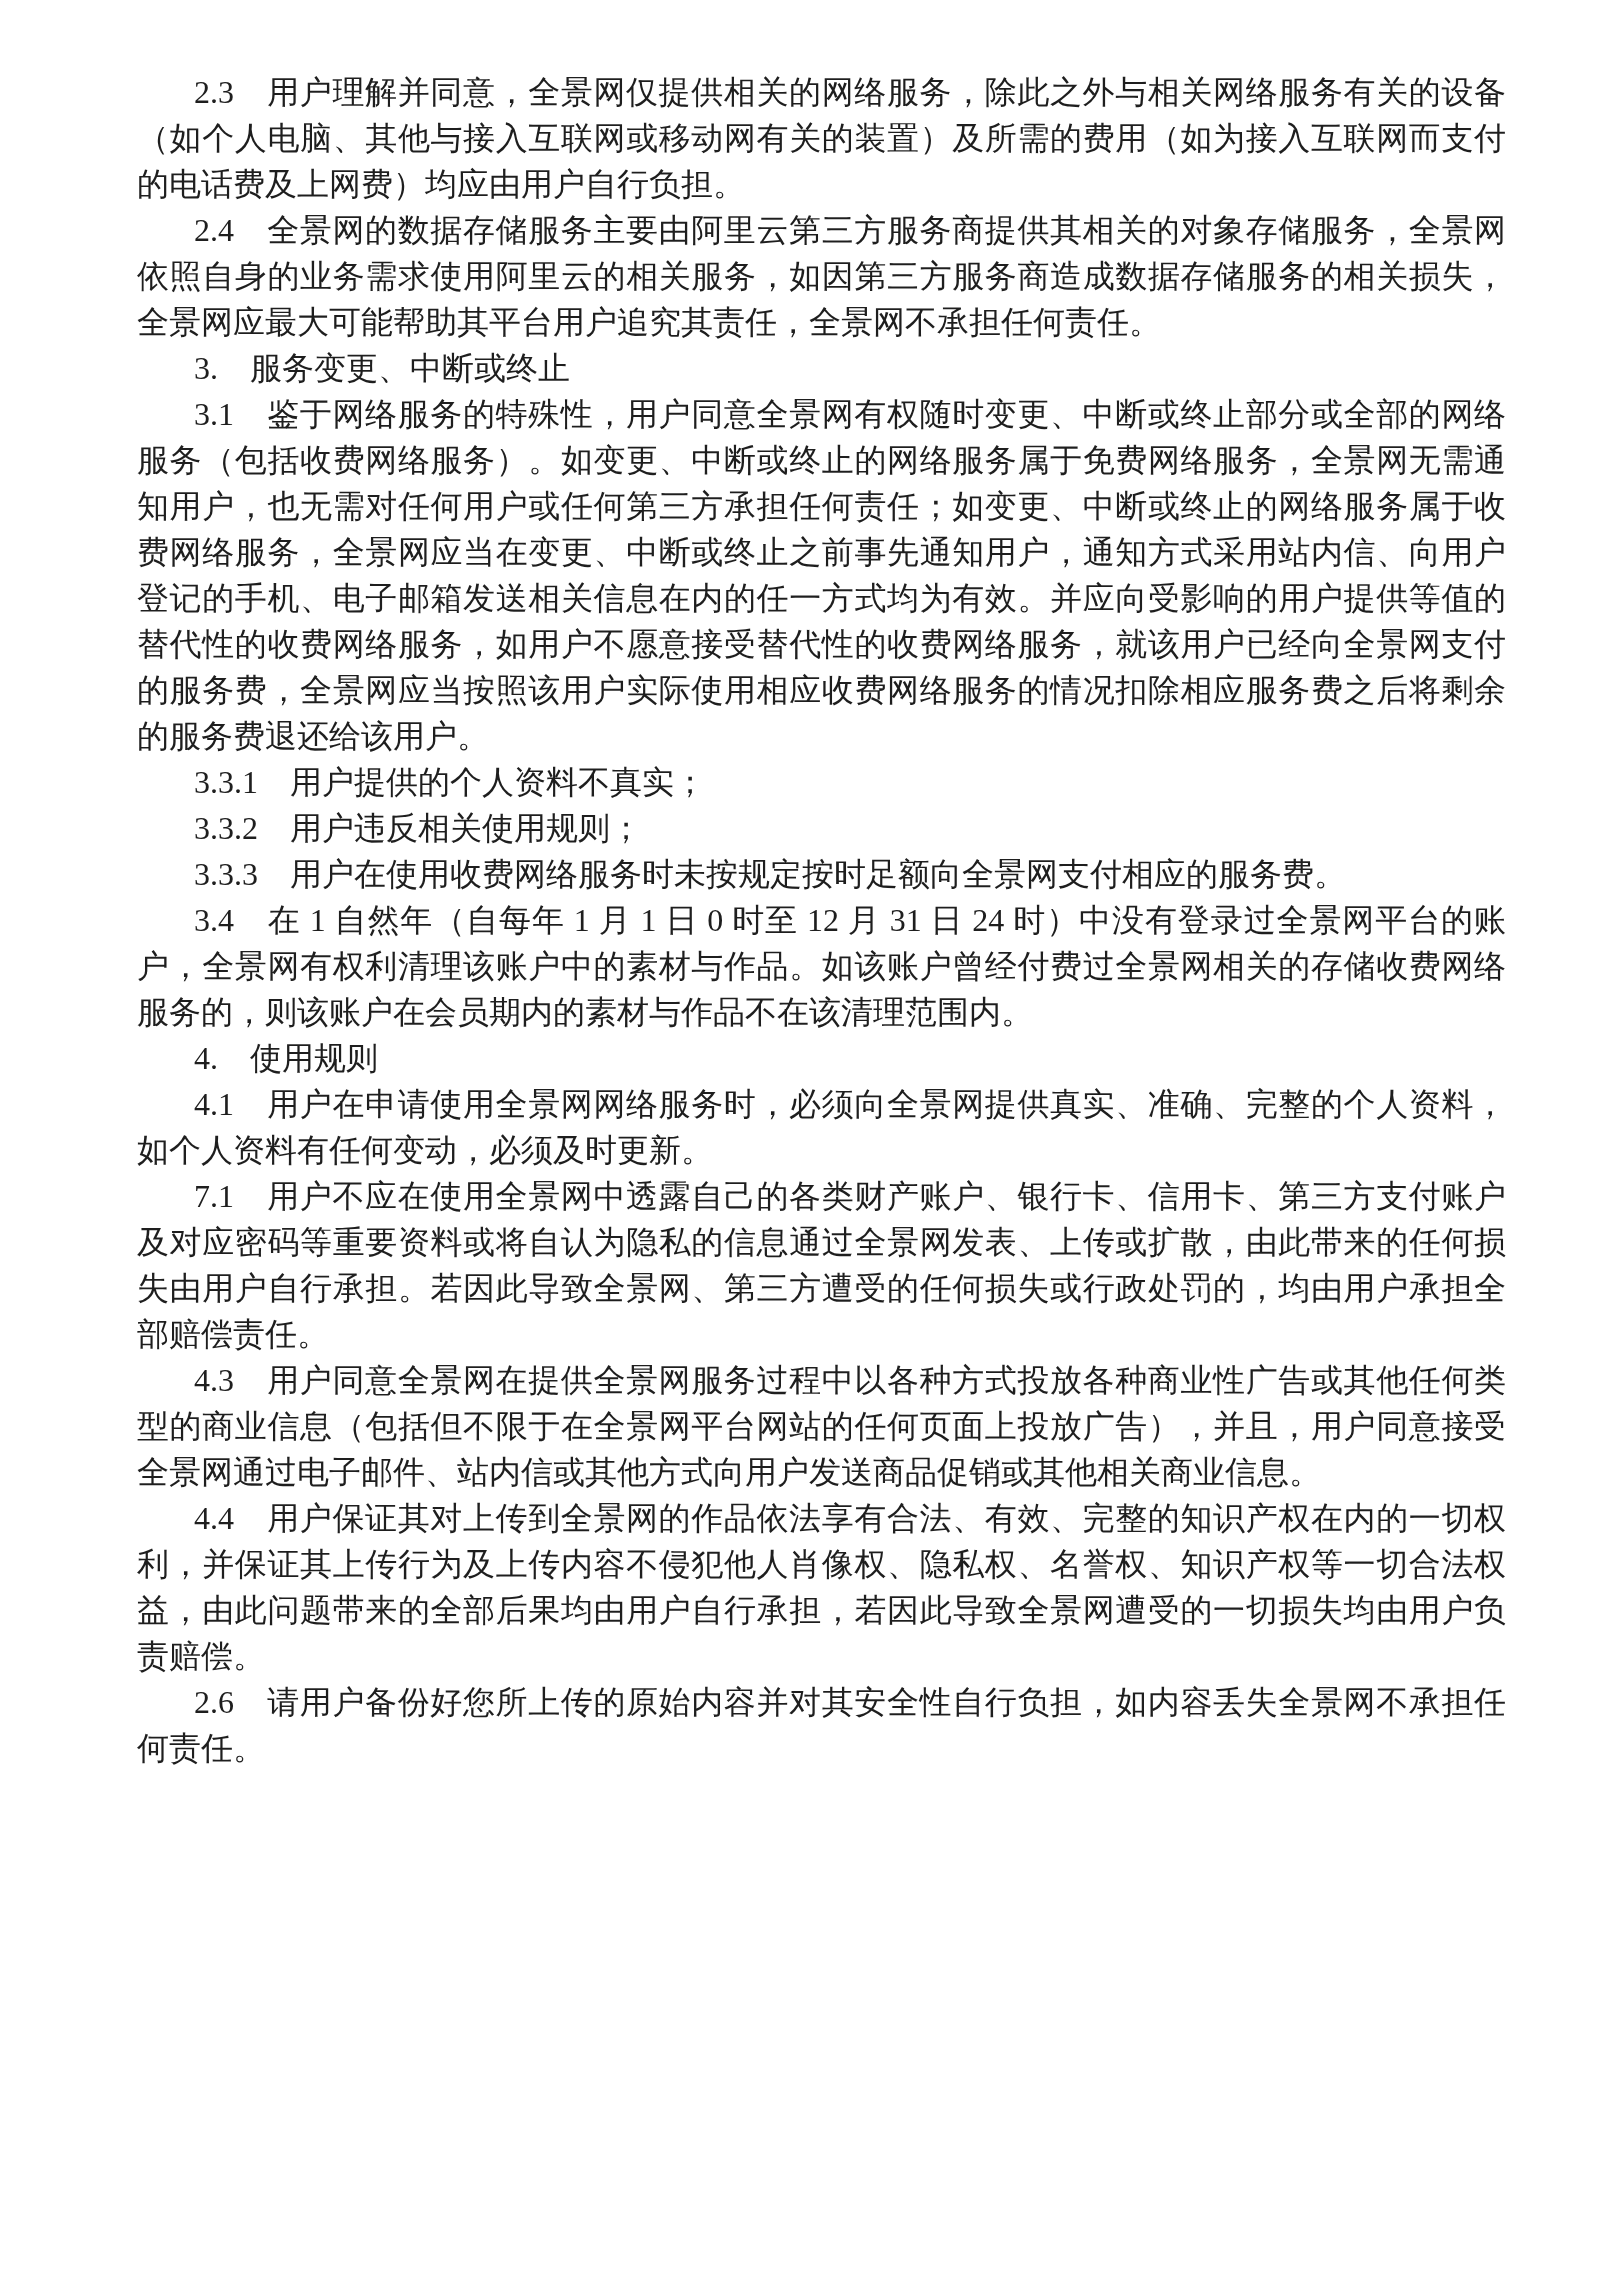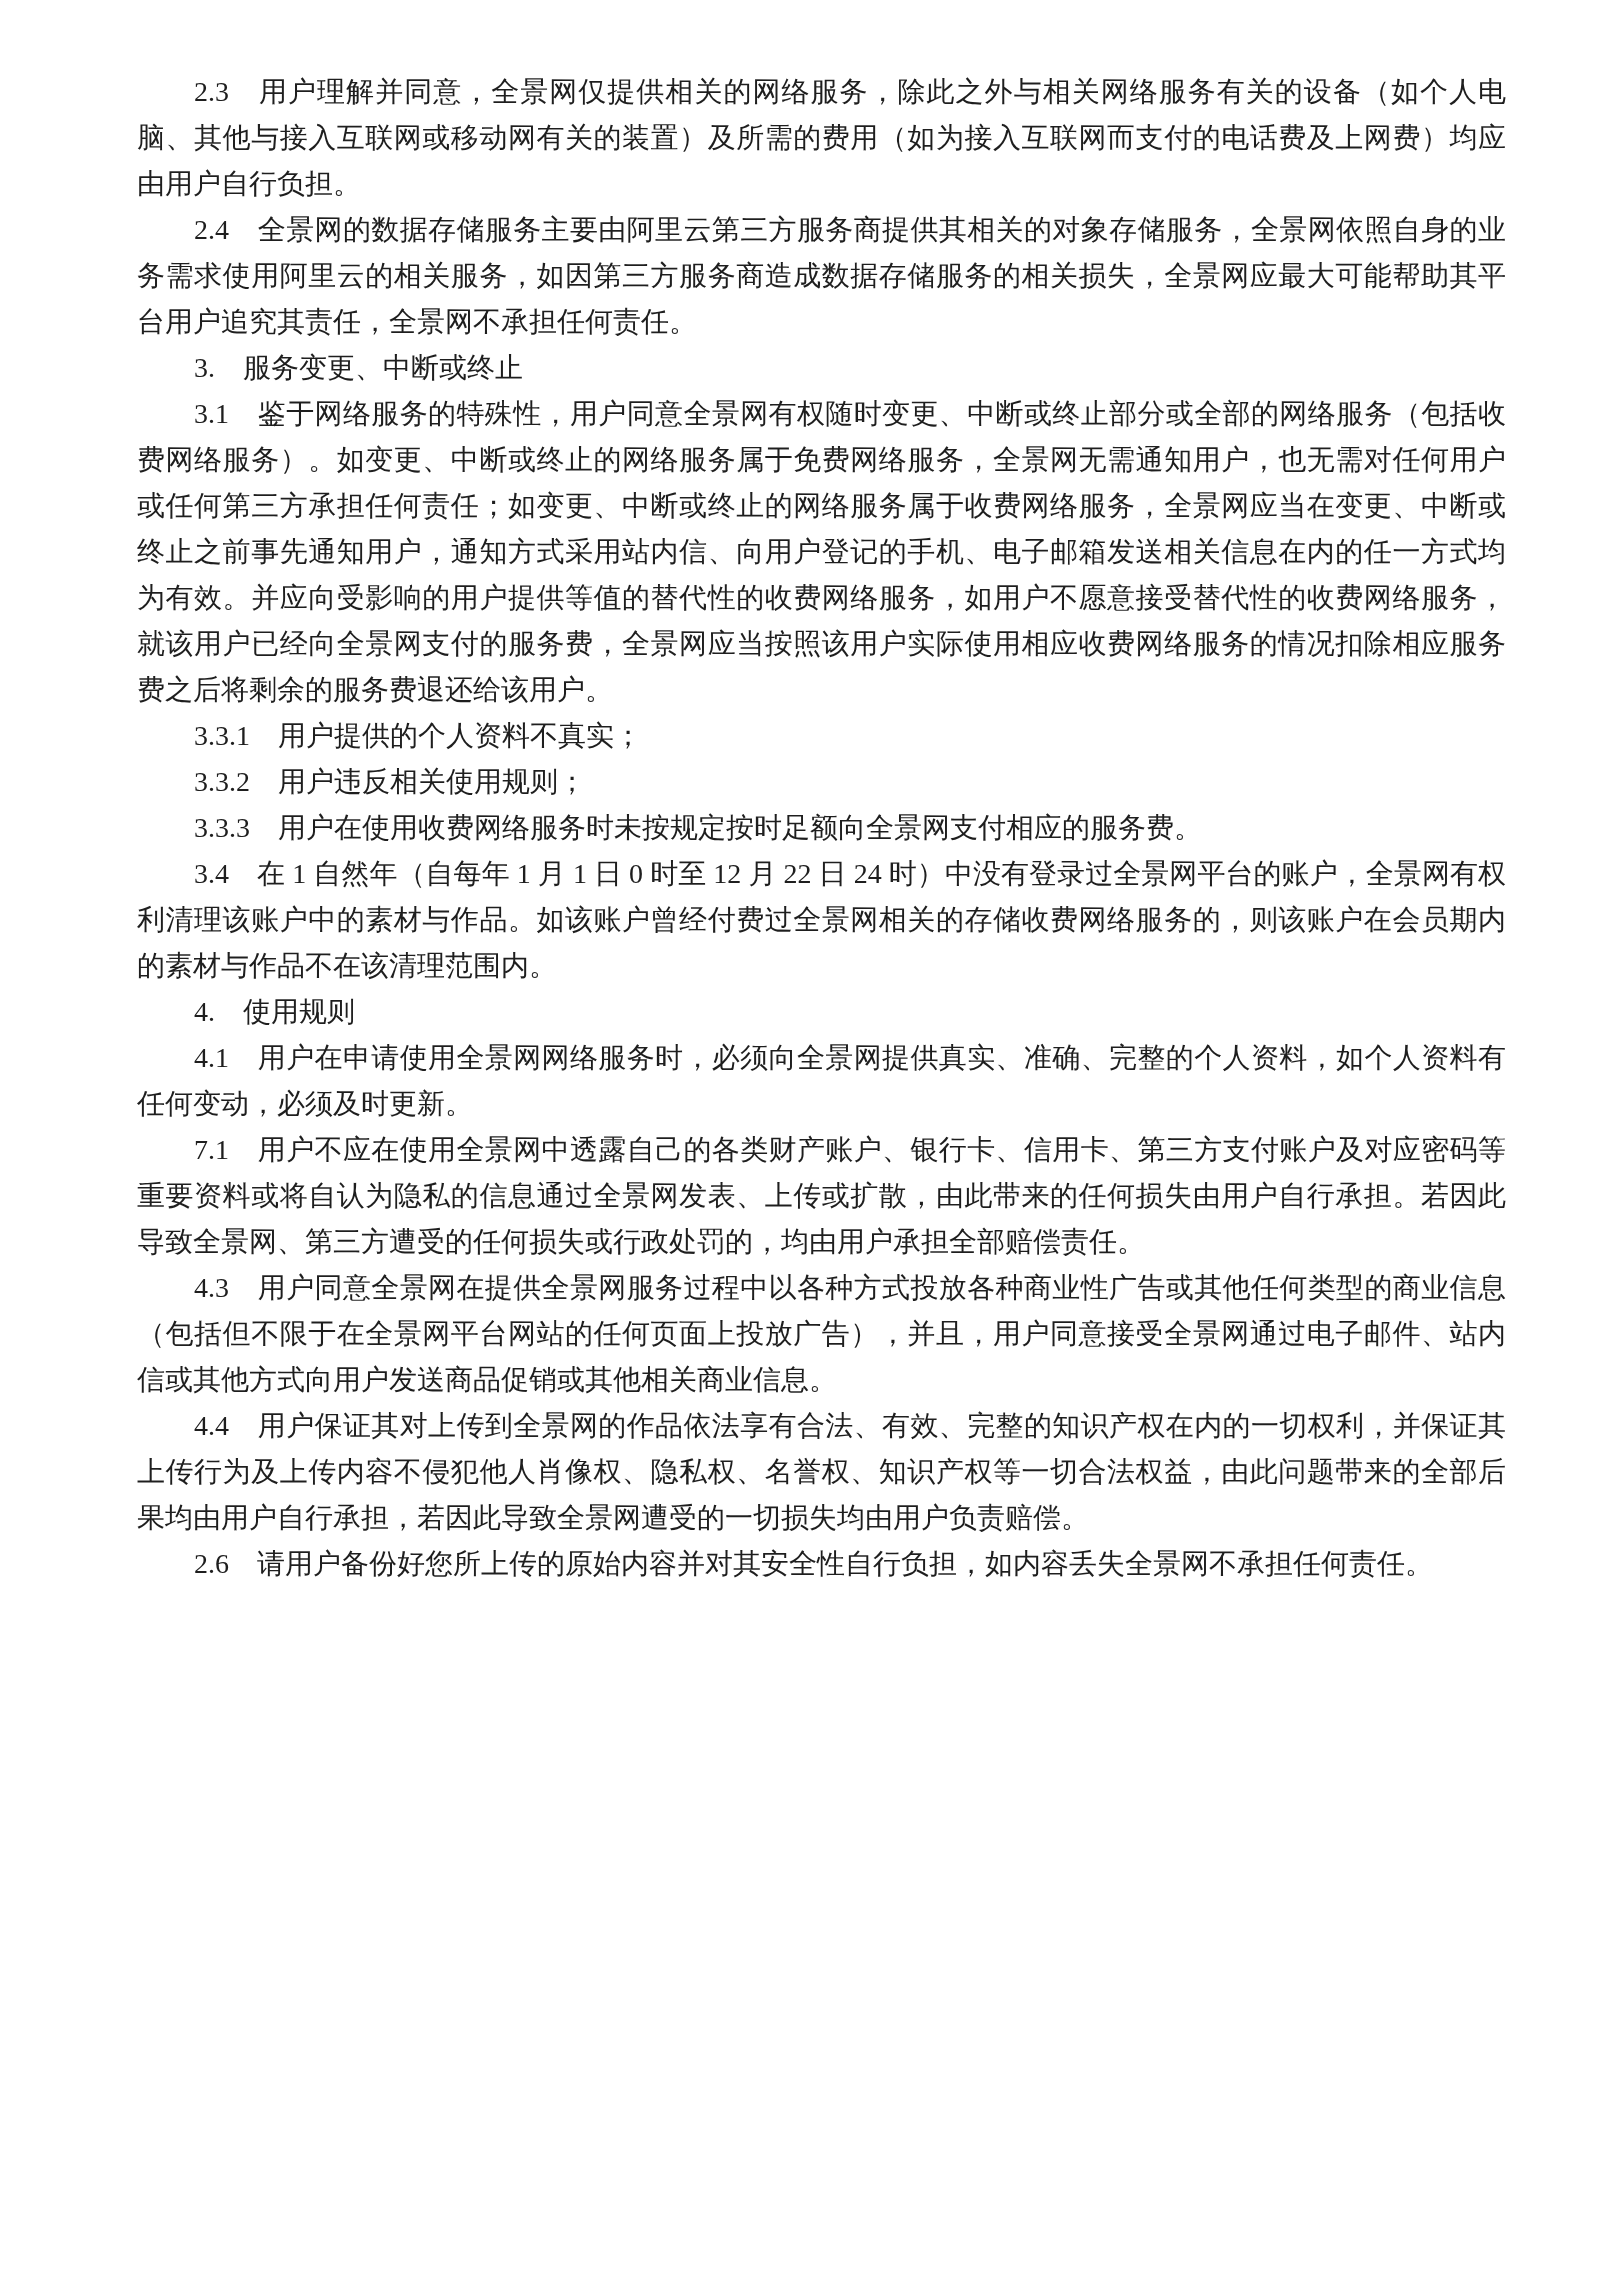--- a/index.html
+++ b/index.html
@@ -13,21 +13,21 @@
     height: 2296px;
     background: var(--page-bg, #ffffff);
     overflow: hidden;
   }
   .content {
     position: absolute;
     left: 137px;
     top: 69px;
     width: 1369px;
     font-family: "Liberation Serif", "DejaVu Serif", serif;
-    font-size: 28px;
+    font-size: 32px;
     line-height: 46px;
     color: var(--page-fg, #1e1e1e);
     text-align: justify;
   }
   .content p {
     margin: 0;
     text-indent: 57px; 
   }
   .content p.block { }   
   .content p.tight { margin-top: 0; }      
@@ -38,21 +38,21 @@
 
 <div class="page">
   <div class="content">
     <p class="block">2.3　用户理解并同意，全景网仅提供相关的网络服务，除此之外与相关网络服务有关的设备（如个人电脑、其他与接入互联网或移动网有关的装置）及所需的费用（如为接入互联网而支付的电话费及上网费）均应由用户自行负担。</p>
     <p class="block">2.4　全景网的数据存储服务主要由阿里云第三方服务商提供其相关的对象存储服务，全景网依照自身的业务需求使用阿里云的相关服务，如因第三方服务商造成数据存储服务的相关损失，全景网应最大可能帮助其平台用户追究其责任，全景网不承担任何责任。</p>
     <p class="block">3.　服务变更、中断或终止</p>
     <p class="block">3.1　鉴于网络服务的特殊性，用户同意全景网有权随时变更、中断或终止部分或全部的网络服务（包括收费网络服务）。如变更、中断或终止的网络服务属于免费网络服务，全景网无需通知用户，也无需对任何用户或任何第三方承担任何责任；如变更、中断或终止的网络服务属于收费网络服务，全景网应当在变更、中断或终止之前事先通知用户，通知方式采用站内信、向用户登记的手机、电子邮箱发送相关信息在内的任一方式均为有效。并应向受影响的用户提供等值的替代性的收费网络服务，如用户不愿意接受替代性的收费网络服务，就该用户已经向全景网支付的服务费，全景网应当按照该用户实际使用相应收费网络服务的情况扣除相应服务费之后将剩余的服务费退还给该用户。</p>
     <p class="tight">3.3.1　用户提供的个人资料不真实；</p>
     <p class="tight">3.3.2　用户违反相关使用规则；</p>
     <p class="tight">3.3.3　用户在使用收费网络服务时未按规定按时足额向全景网支付相应的服务费。</p>
-    <p class="block">3.4　在 1 自然年（自每年 1 月 1 日 0 时至 12 月 22 日 24 时）中没有登录过全景网平台的账户，全景网有权利清理该账户中的素材与作品。如该账户曾经付费过全景网相关的存储收费网络服务的，则该账户在会员期内的素材与作品不在该清理范围内。</p>
+    <p class="block">3.4　在 1 自然年（自每年 1 月 1 日 0 时至 12 月 31 日 24 时）中没有登录过全景网平台的账户，全景网有权利清理该账户中的素材与作品。如该账户曾经付费过全景网相关的存储收费网络服务的，则该账户在会员期内的素材与作品不在该清理范围内。</p>
     <p class="block">4.　使用规则</p>
     <p class="block">4.1　用户在申请使用全景网网络服务时，必须向全景网提供真实、准确、完整的个人资料，如个人资料有任何变动，必须及时更新。</p>
     <p class="block">7.1　用户不应在使用全景网中透露自己的各类财产账户、银行卡、信用卡、第三方支付账户及对应密码等重要资料或将自认为隐私的信息通过全景网发表、上传或扩散，由此带来的任何损失由用户自行承担。若因此导致全景网、第三方遭受的任何损失或行政处罚的，均由用户承担全部赔偿责任。</p>
     <p class="block">4.3　用户同意全景网在提供全景网服务过程中以各种方式投放各种商业性广告或其他任何类型的商业信息（包括但不限于在全景网平台网站的任何页面上投放广告），并且，用户同意接受全景网通过电子邮件、站内信或其他方式向用户发送商品促销或其他相关商业信息。</p>
     <p class="block">4.4　用户保证其对上传到全景网的作品依法享有合法、有效、完整的知识产权在内的一切权利，并保证其上传行为及上传内容不侵犯他人肖像权、隐私权、名誉权、知识产权等一切合法权益，由此问题带来的全部后果均由用户自行承担，若因此导致全景网遭受的一切损失均由用户负责赔偿。</p>
     <p class="block">2.6　请用户备份好您所上传的原始内容并对其安全性自行负担，如内容丢失全景网不承担任何责任。</p>
   </div>
 </div>
 
 

